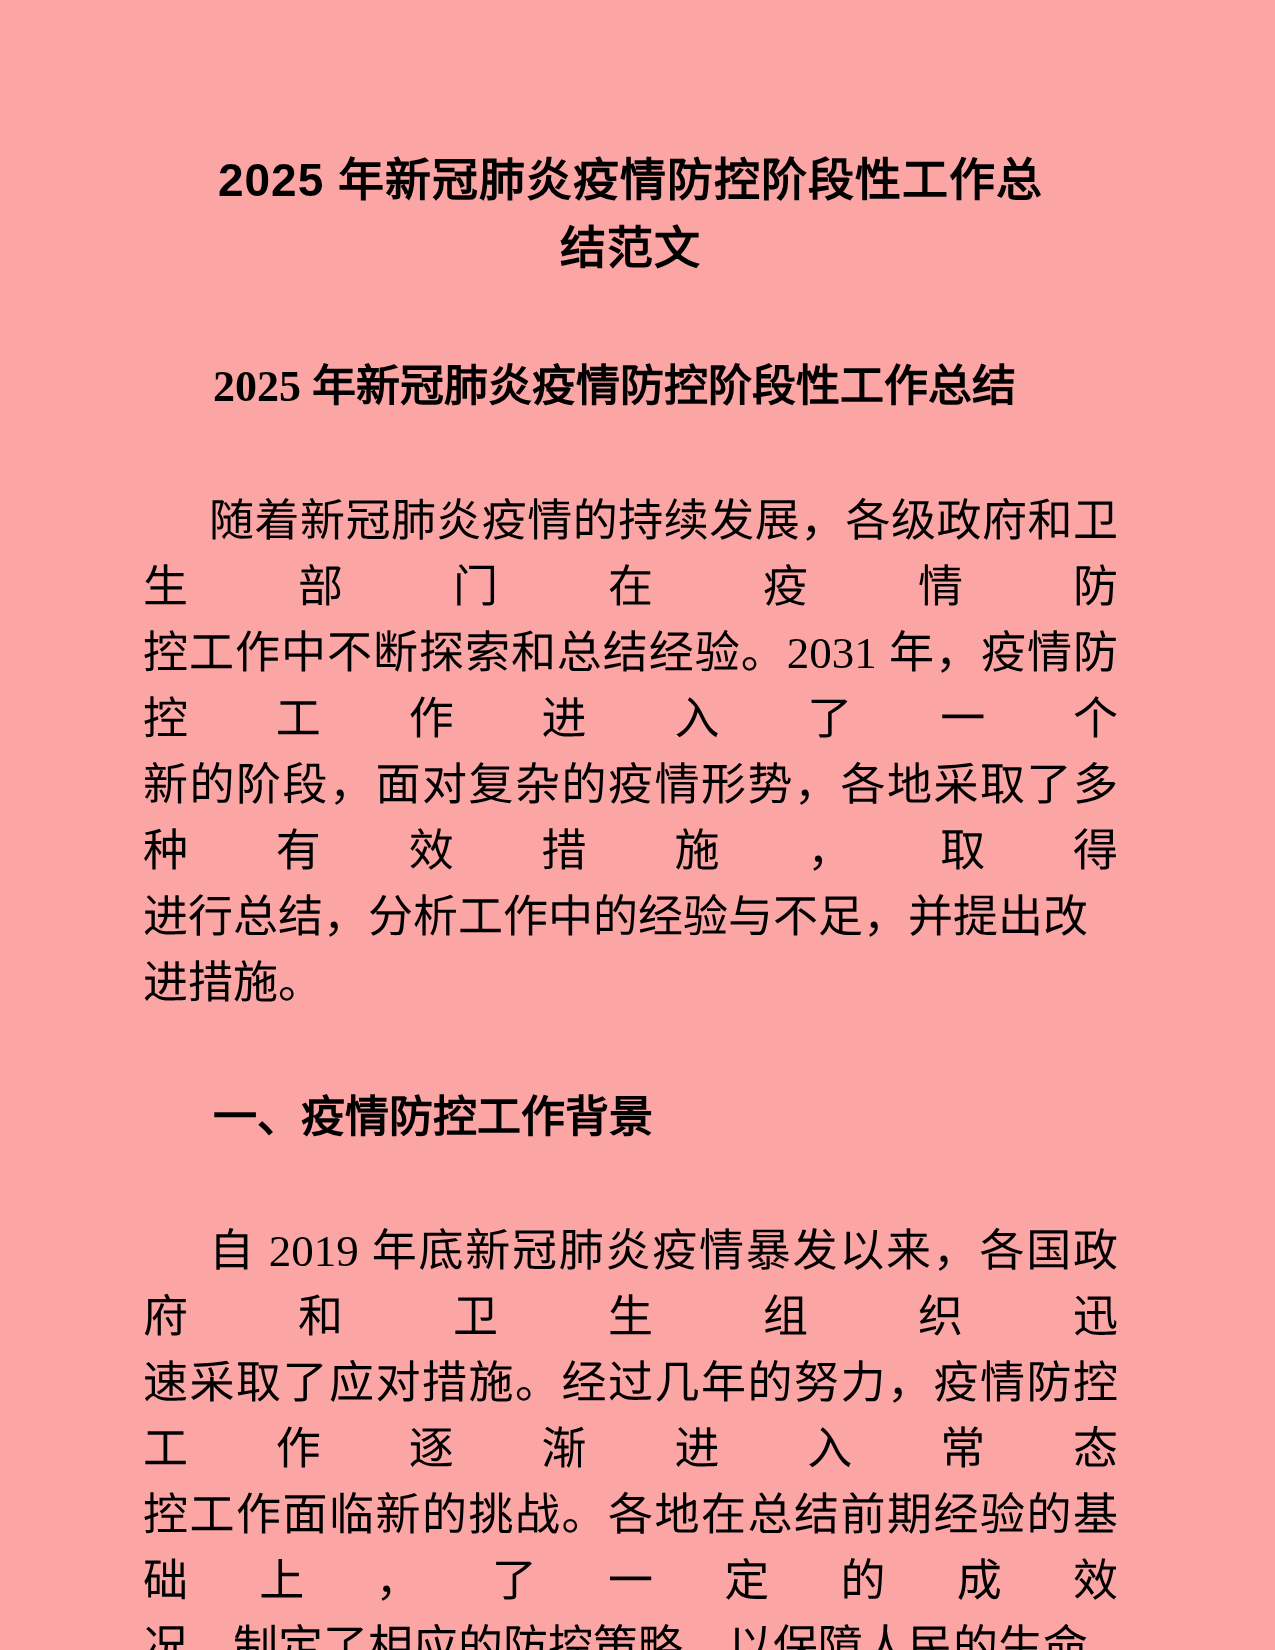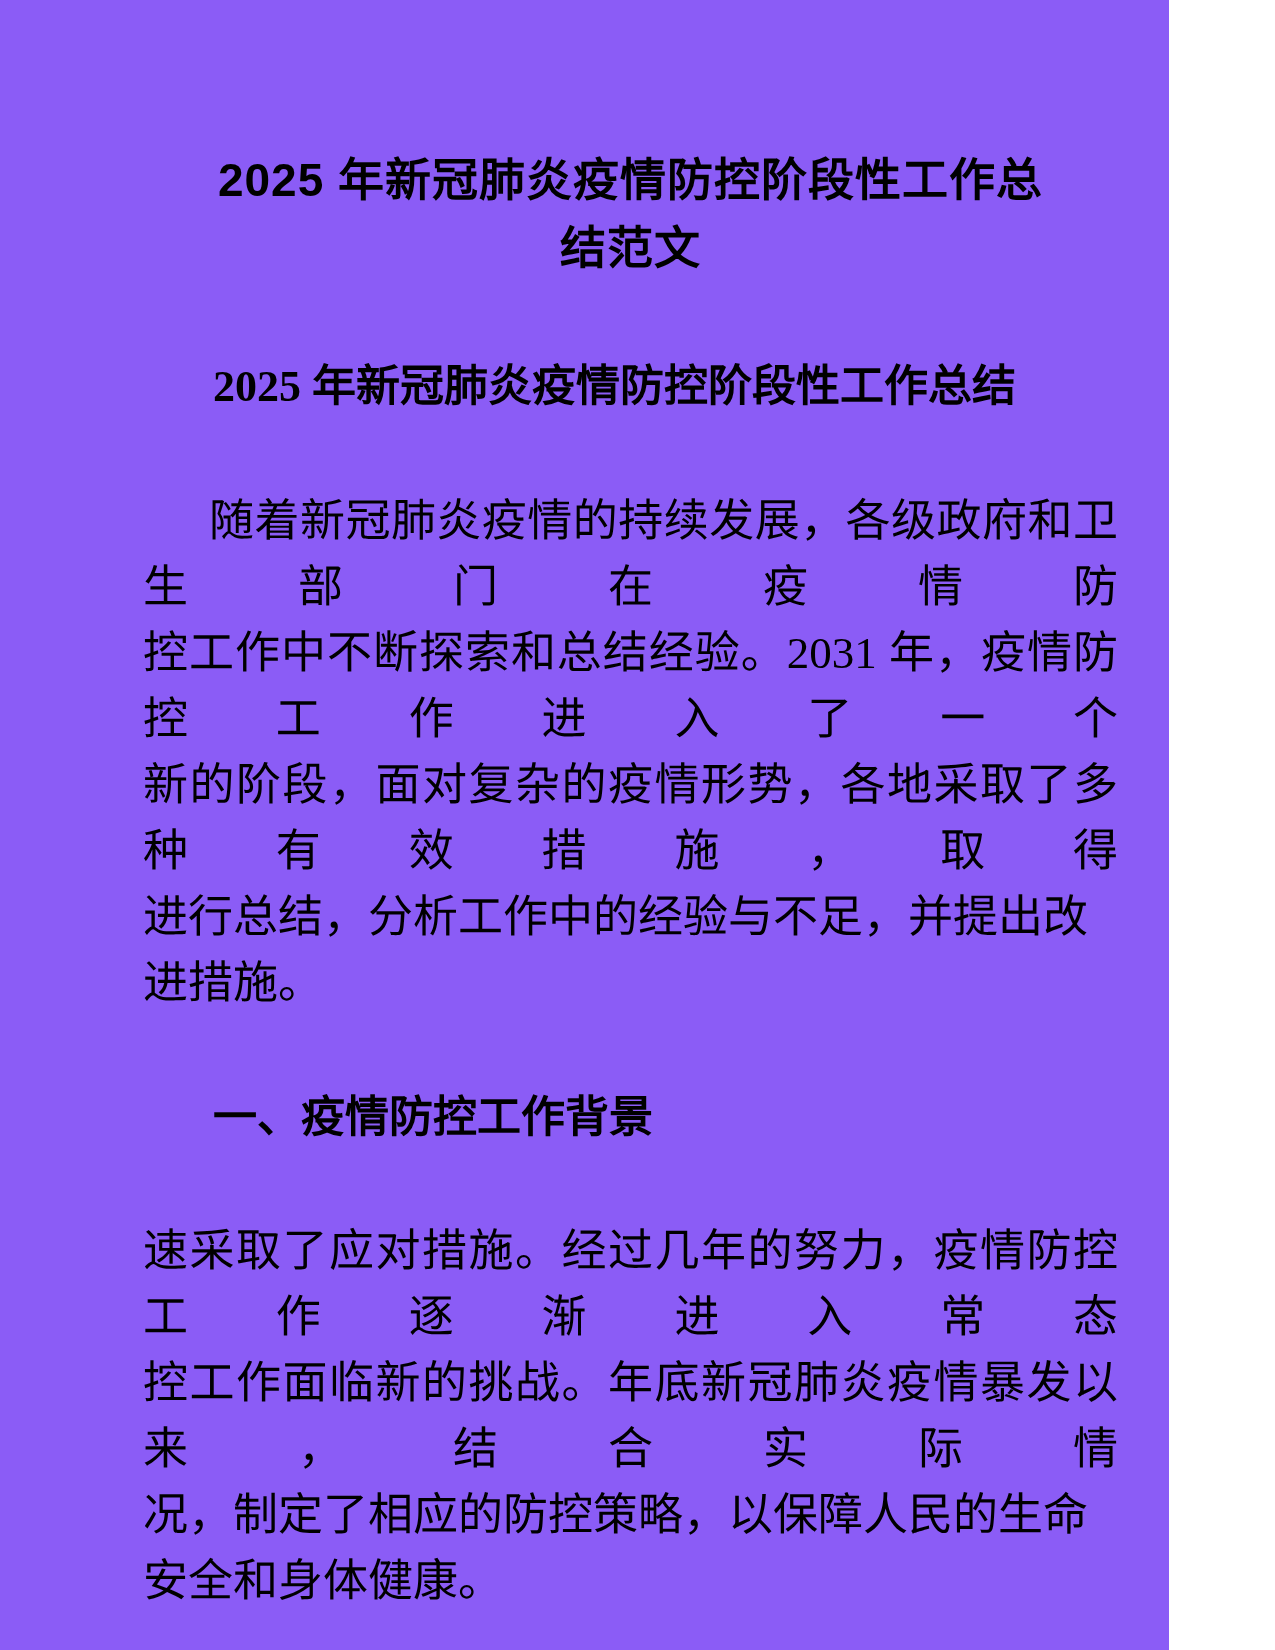--- a/index.html
+++ b/index.html
@@ -2,23 +2,23 @@
 <html lang="zh-CN"><head>
 <meta charset="utf-8">
 <style>
   html, body {
     margin: 0;
     padding: 0;
     background: #ffffff;
   }
   .page {
     position: relative;
-    width: 1169px;
+    width: 1275px;
     height: 1650px;
-    background: #8b5cf6;
+    background: #fca5a5;
     overflow: hidden;
   }
   .content {
     position: absolute;
     left: 143px;
     top: 146px;
     width: 975px;
     color: #000000;
   }
   .doc-title {
@@ -86,21 +86,22 @@
     <div class="para">
       <div class="line just first">随着新冠肺炎疫情的持续发展，各级政府和卫生部门在疫情防</div>
       <div class="line just">控工作中不断探索和总结经验。2031 年，疫情防控工作进入了一个</div>
       <div class="line just">新的阶段，面对复杂的疫情形势，各地采取了多种有效措施，取得</div>
       <div class="line">进行总结，分析工作中的经验与不足，并提出改进措施。</div>
     </div>
 
     <h2 class="section-heading">一、疫情防控工作背景</h2>
 
     <div class="para">
+      <div class="line just first">自 2019 年底新冠肺炎疫情暴发以来，各国政府和卫生组织迅</div>
       <div class="line just">速采取了应对措施。经过几年的努力，疫情防控工作逐渐进入常态</div>
-      <div class="line just">控工作面临新的挑战。年底新冠肺炎疫情暴发以来，结合实际情</div>
+      <div class="line just">控工作面临新的挑战。各地在总结前期经验的基础上，了一定的成效</div>
       <div class="line">况，制定了相应的防控策略，以保障人民的生命安全和身体健康。</div>
     </div>
 
     <h2 class="section-heading second">二、主要工作措施</h2>
 
   </div>
 </div>
 
 </body></html>

